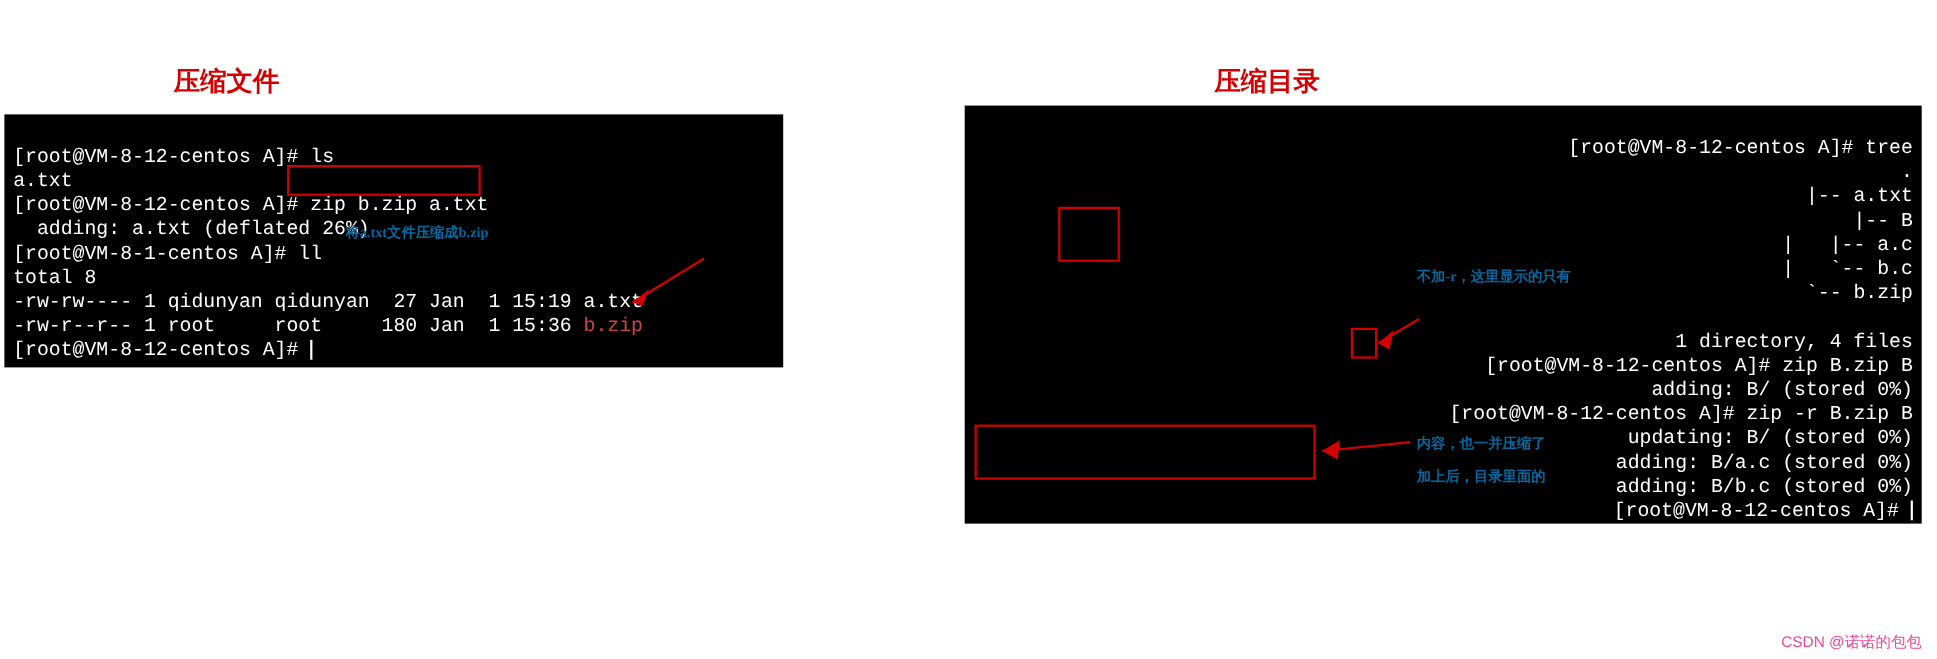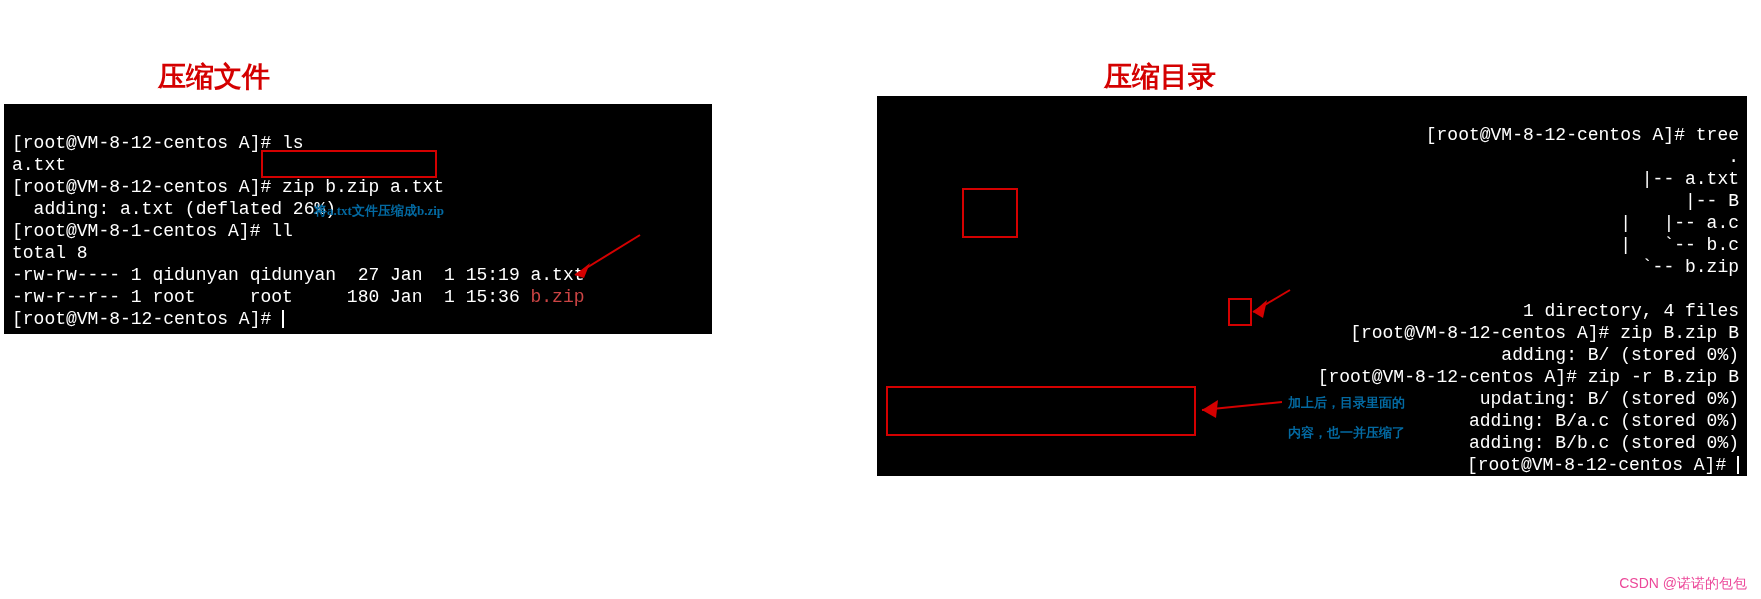--- a/index.html
+++ b/index.html
@@ -7,21 +7,21 @@
     padding: 0;
     width: 1761px;
     height: 599px;
     background: #ffffff;
     font-family: "Consolas", "Courier New", monospace;
     position: relative;
   }
   .title {
     position: absolute;
     font-family: Liberation Mono, monospace;
-    font-size: 28px;
+    font-size: 24px;
     font-weight: bold;
     color: #d40000;
   }
   .terminal {
     position: absolute;
     background: #000000;
     color: #ffffff;
     font-size: 18px;
     line-height: 22px;
     padding: 6px 8px;
@@ -110,30 +110,31 @@
 <span><span>[root@VM-8-12-centos A]# </span><span class="cursor"></span></span>
 </div>
 
 <div class="red-box" style="left:962px; top:188px; width:52px; height:46px;"></div>
 
 <div class="red-box" style="left:1228px; top:298px; width:20px; height:24px;"></div>
 
 <div class="red-box" style="left:886px; top:386px; width:306px; height:46px;"></div>
 
 <div class="annotation" style="left:1288px; top:236px;">
+  <div>不加-r，这里显示的只有</div>
 </div>
 
 <svg class="arrow" style="left:1245px; top:290px;" width="60" height="40">
   <line x1="45" y1="0" x2="8" y2="22" stroke="#d40000" stroke-width="2"></line>
   <polygon points="8,22 22,10 18,28" fill="#d40000"></polygon>
 </svg>
 
 <div class="annotation" style="left:1288px; top:388px;">
+  <div>内容，也一并压缩了</div>
   <div>加上后，目录里面的</div>
-  <div>内容，也一并压缩了</div>
 </div>
 
 <svg class="arrow" style="left:1192px; top:390px;" width="100" height="40">
   <line x1="90" y1="12" x2="10" y2="20" stroke="#d40000" stroke-width="2"></line>
   <polygon points="10,20 26,10 24,28" fill="#d40000"></polygon>
 </svg>
 
 <div class="watermark">CSDN @诺诺的包包</div>
 
 </body></html>

